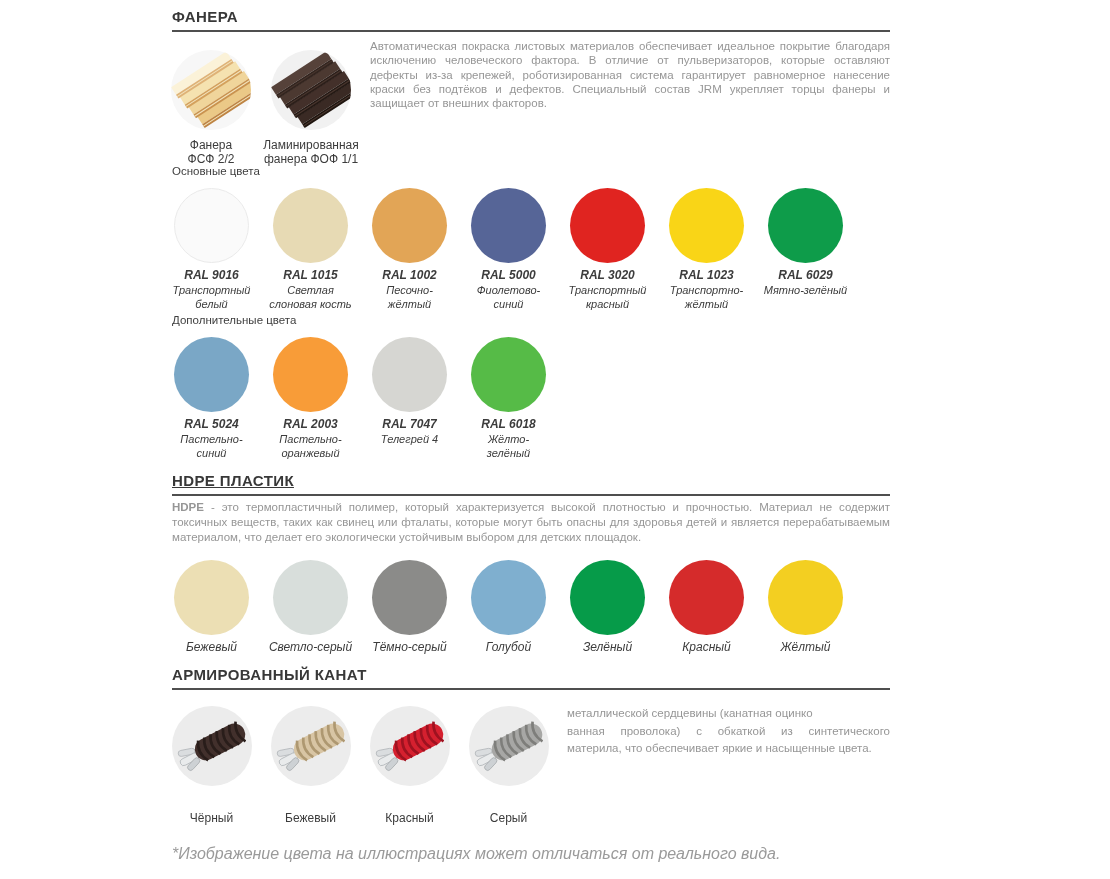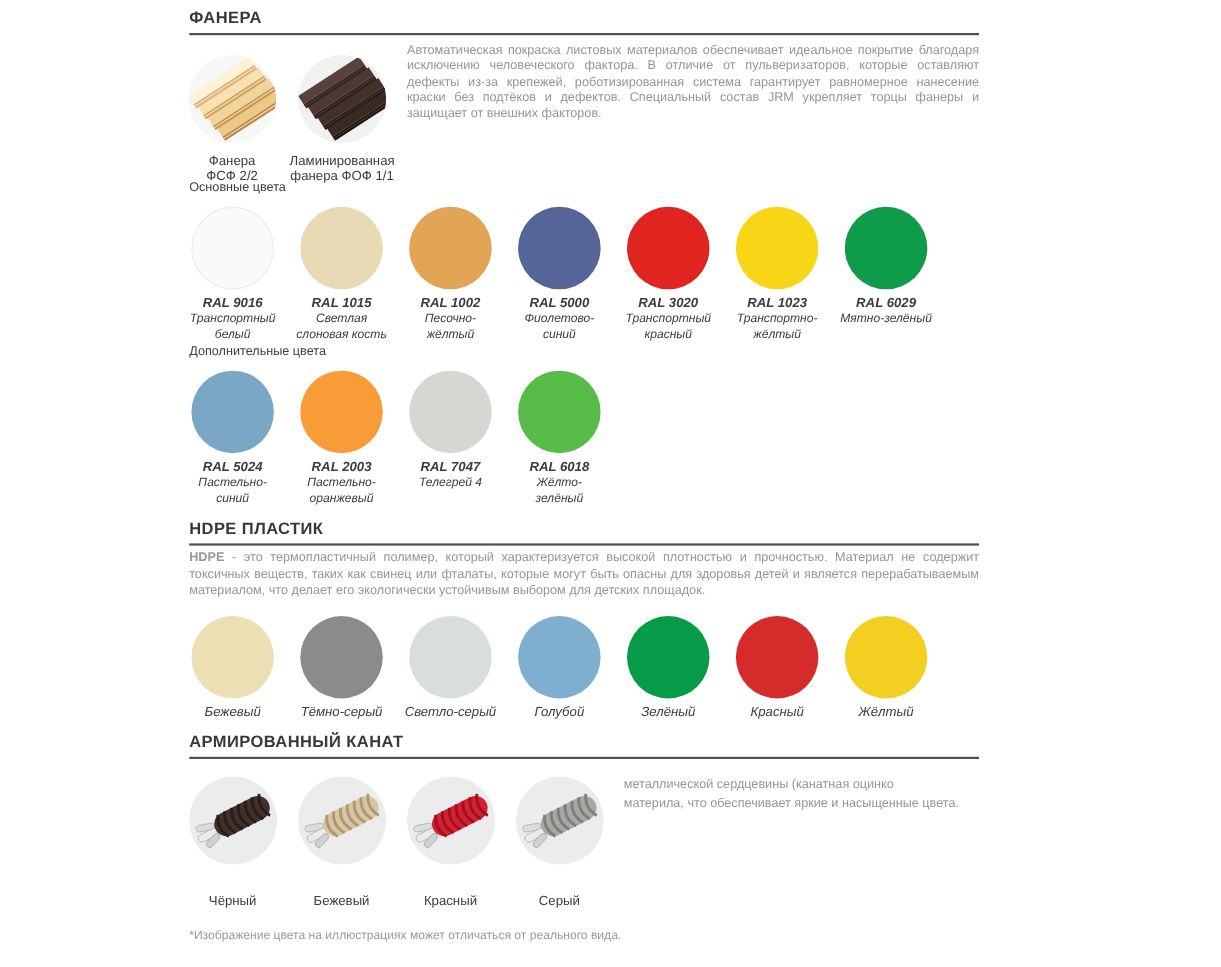--- a/index.html
+++ b/index.html
@@ -15,21 +15,21 @@
   .circle{width:75px;height:75px;border-radius:50%;box-sizing:border-box;flex:none;}
   .code{font-size:12px;font-weight:bold;line-height:14px;margin-top:5px;white-space:nowrap;}
   .cname{font-size:11px;line-height:14px;margin-top:1px;}
   .hname{font-size:12px;line-height:14px;margin-top:5px;white-space:nowrap;}
   .ply-col{width:100px;display:flex;flex-direction:column;align-items:center;text-align:center;}
   .ply-label{font-size:12px;line-height:14px;margin-top:4px;}
   .rope-col{width:99px;display:flex;flex-direction:column;align-items:center;text-align:center;}
   .rope-label{font-size:12px;line-height:14px;margin-top:21px;white-space:nowrap;}
   .rl{font-size:11.5px;line-height:17.5px;color:#969696;}
   .rl.j{text-align:justify;text-align-last:justify;}
-  .footnote{font-size:11px;color:#9a9a9a;white-space:nowrap;}
+  .footnote{font-size:16px;color:#9a9a9a;white-space:nowrap;font-style:italic;}
   .lead{font-weight:bold;}
 </style>
 </head>
 <body>
 
 <div class="canvas">
 
   <div class="abs sec-title" style="left:172px;top:8px;">ФАНЕРА</div>
   <div class="abs rule" style="left:172px;top:30px;width:718px;"></div>
 
@@ -148,35 +148,35 @@
         <div class="code">RAL 7047</div>
         <div class="cname">Телегрей 4</div>
       </div>
       <div class="swatch-col">
         <div class="circle" style="background: rgb(86, 187, 71);"></div>
         <div class="code">RAL 6018</div>
         <div class="cname">Жёлто-<br>зелёный</div>
       </div>
     </div>
 
-  <div class="abs sec-title" style="left:172px;top:472px;">HDPE ПЛАСТИК</div>
+  <div class="abs sec-title" style="left:172px;top:472px;text-decoration:underline;">HDPE ПЛАСТИК</div>
   <div class="abs rule" style="left:172px;top:494px;width:718px;"></div>
   <div class="abs para" style="left:172px;top:500px;width:718px;line-height:15px;"><span class="lead">HDPE</span><span> - это термопластичный полимер, который характеризуется высокой плотностью и прочностью. Материал не содержит токсичных веществ, таких как свинец или фталаты, которые могут быть опасны для здоровья детей и является перерабатываемым материалом, что делает его экологически устойчивым выбором для детских площадок.</span></div>
   <div class="abs swatch-row" style="left:162px;top:560px;" id="row-hdpe">
       <div class="swatch-col">
         <div class="circle" style="background: rgb(236, 223, 180);"></div>
         <div class="hname">Бежевый</div>
       </div>
       <div class="swatch-col">
+        <div class="circle" style="background: rgb(216, 222, 219);"></div>
+        <div class="hname">Светло-серый</div>
+      </div>
+      <div class="swatch-col">
         <div class="circle" style="background: rgb(139, 139, 137);"></div>
         <div class="hname">Тёмно-серый</div>
-      </div>
-      <div class="swatch-col">
-        <div class="circle" style="background: rgb(216, 222, 219);"></div>
-        <div class="hname">Светло-серый</div>
       </div>
       <div class="swatch-col">
         <div class="circle" style="background: rgb(127, 175, 207);"></div>
         <div class="hname">Голубой</div>
       </div>
       <div class="swatch-col">
         <div class="circle" style="background: rgb(6, 155, 73);"></div>
         <div class="hname">Зелёный</div>
       </div>
       <div class="swatch-col">
@@ -292,18 +292,19 @@
                 <path d="M 65 29 q -7 11 0 22" stroke="#7E7E7B" stroke-width="2.6" fill="none"></path>
                 <path d="M 72 29 q -7 11 0 22" stroke="#7E7E7B" stroke-width="2.6" fill="none"></path>
     </g>
             </g>
   </svg></div>
         <div class="rope-label">Серый</div>
       </div>
     </div>
   <div class="abs" style="left:567px;top:705px;width:323px;" id="rope-desc">
       <div class="rl">металлической сердцевины (канатная оцинко</div>
+      <div class="rl j">ванная проволока) с обкаткой из синтетического</div>
       <div class="rl">материла, что обеспечивает яркие и насыщенные цвета.</div>
     </div>
 
   <div class="abs footnote" style="left:172px;top:845px;">*Изображение цвета на иллюстрациях может отличаться от реального вида.</div>
 
 </div>
 
 </body></html>

